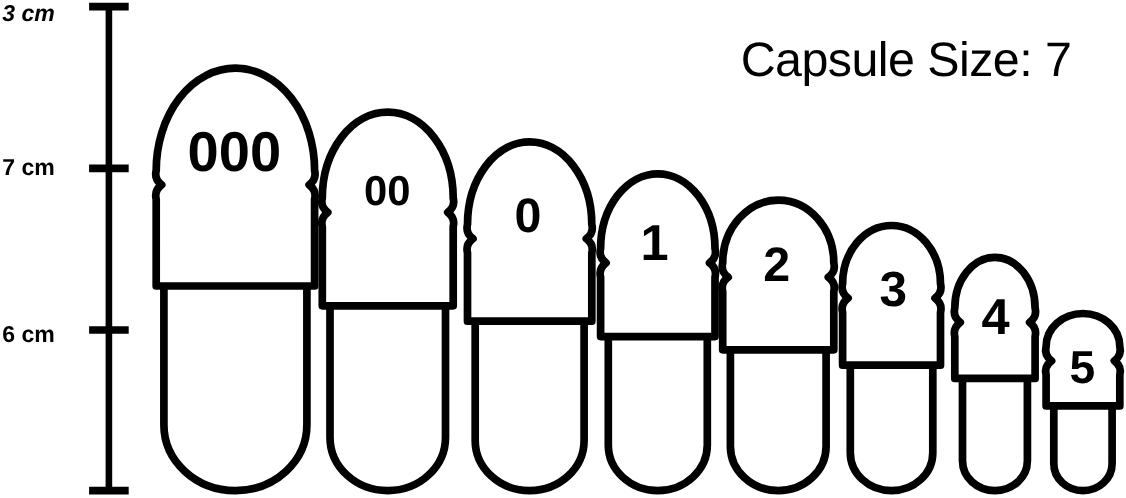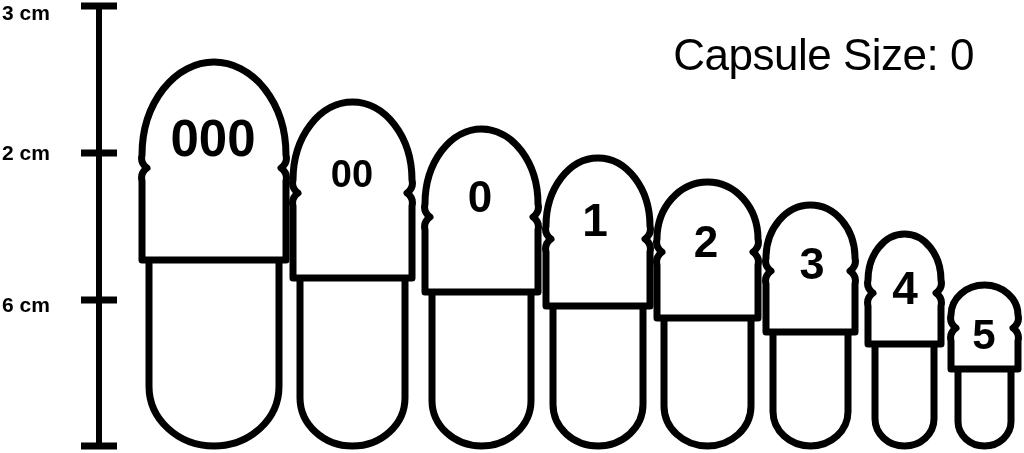--- a/index.html
+++ b/index.html
@@ -78,18 +78,18 @@
         <path d="M 868 344 L 868 306 Q 866 298 873 293 Q 866 288 868 280 A 36.5 46 0 0 1 941 280 Q 943 288 936 293 Q 943 298 941 306 L 941 344 Z" fill="#ffffff" stroke="#000000" stroke-width="7" stroke-linejoin="round"></path>
         <text x="905" y="288" text-anchor="middle" dominant-baseline="central" font-family="&quot;Liberation Sans&quot;, sans-serif" font-weight="700" font-size="46" fill="#000000">4</text>
       </g>
       <g>
         <path d="M 958 365 L 958 421.62 A 26.5 24.380000000000003 0 0 0 1011 421.62 L 1011 365 Z" fill="#ffffff" stroke="#000000" stroke-width="7" stroke-linejoin="round"></path>
         <path d="M 951 369 L 951 341 Q 949 333 956 328 Q 949 323 951 315 A 33.5 30 0 0 1 1018 315 Q 1020 323 1013 328 Q 1020 333 1018 341 L 1018 369 Z" fill="#ffffff" stroke="#000000" stroke-width="7" stroke-linejoin="round"></path>
         <text x="984" y="334" text-anchor="middle" dominant-baseline="central" font-family="&quot;Liberation Sans&quot;, sans-serif" font-weight="700" font-size="42" fill="#000000">5</text>
       </g>
     </svg>
   <div id="ruler-labels">
-      <div class="ruler-label" style="top: 0px;">3 cm</div>
-      <div class="ruler-label" style="top: 140px;">2 cm</div>
+      <div class="ruler-label" style="top: 0px; font-style: italic;">3 cm</div>
+      <div class="ruler-label" style="top: 140px;">7 cm</div>
       <div class="ruler-label" style="top: 292px;">6 cm</div>
     </div>
-  <div class="title">Capsule Size: 0</div>
+  <div class="title">Capsule Size: 7</div>
 </div>
 
 </body></html>

